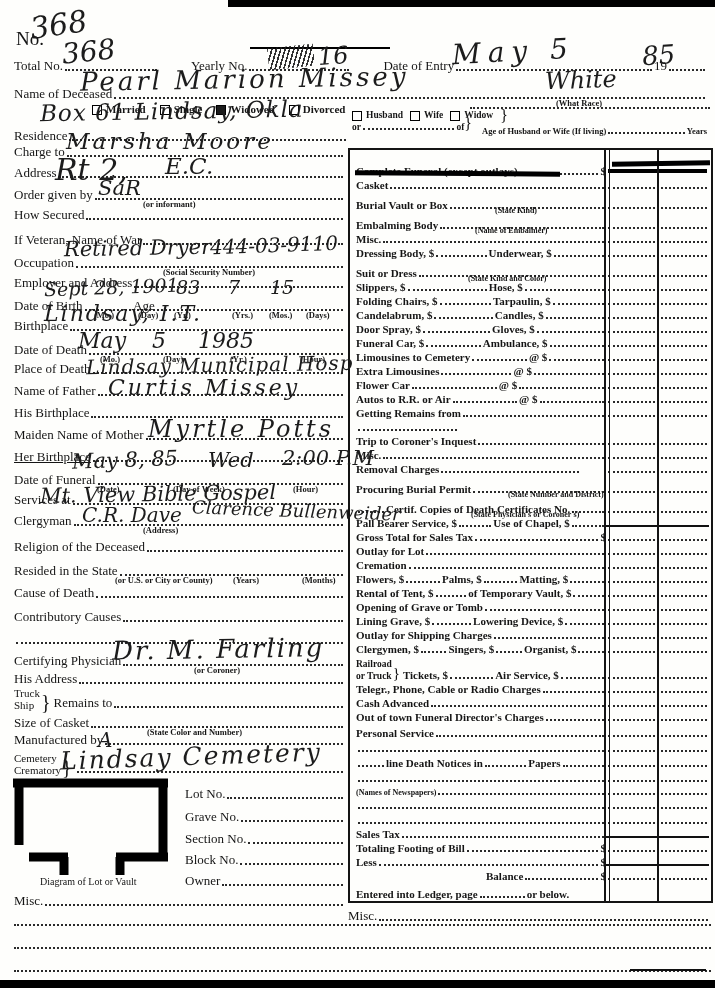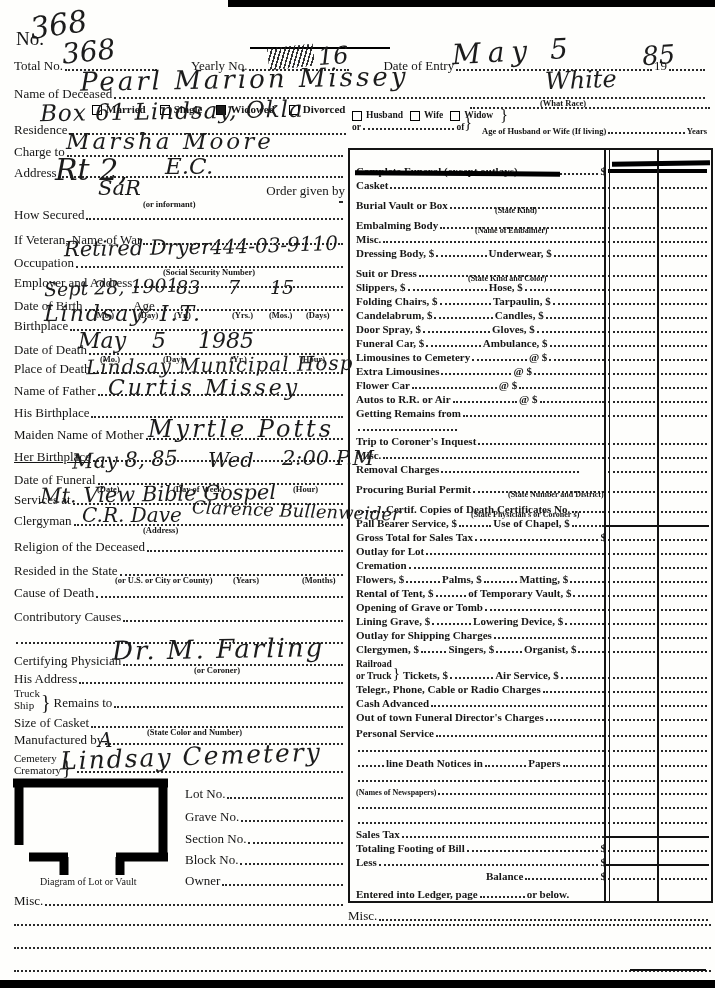--- a/index.html
+++ b/index.html
@@ -84,30 +84,30 @@
     <span class="lbl" style="margin-left:32px;">Date of Entry</span>
     <span class="dots"></span>
     <span class="lbl">19</span>
     <span class="dots" style="flex:0 0 36px;"></span>
   </div>
 
   <div class="flexrow abs" style="left:14px;top:82px;right:8px;height:20px;">
     <span class="lbl">Name of Deceased</span>
     <span class="dots"></span>
   </div>
-  <span class="tiny abs" style="left:540px;top:98px;">(What Race)</span>
+  <span class="tiny abs" style="left:556px;top:98px;">(What Race)</span>
 
   <div class="flexrow abs" style="left:92px;top:103px;gap:14px;align-items:center;">
     <span class="cbl"><span class="cb"></span><span>Married</span></span>
     <span class="cbl"><span class="cb"></span><span>Single</span></span>
     <span class="cbl"><span class="cb checked"></span><span>Widowed</span></span>
     <span class="cbl"><span class="cb"></span><span>Divorced</span></span>
   </div>
 
-  <div class="flexrow abs" style="left:14px;top:118px;width:334px;height:20px;">
+  <div class="flexrow abs" style="left:14px;top:124px;width:334px;height:20px;">
     <span class="lbl">Residence</span>
     <span class="dots"></span>
   </div>
 
   <div class="flexrow abs" style="left:352px;top:108px;gap:7px;align-items:center;">
     <span class="cbl-sm"><span class="cb"></span><span>Husband</span></span>
     <span class="cbl-sm"><span class="cb"></span><span>Wife</span></span>
     <span class="cbl-sm"><span class="cb"></span><span>Widow</span></span>
     <span class="brace">}</span>
   </div>
@@ -126,21 +126,21 @@
 
   <div id="left-fields">
       <div class="lrow" style="height: 22px;">
         <span class="ll">Charge to</span>
         <span class="ldots"></span>
       </div>
       <div class="lrow" style="height: 21px;">
         <span class="ll">Address</span>
         <span class="ldots"></span>
       </div>
-      <div class="lrow" style="height: 22px; flex-direction: column;">
+      <div class="lrow" style="height: 22px;">
         <span class="ll">Order given by</span>
         <span class="ldots"></span>
         <span class="lsub" style="left: 129px;">(or informant)</span>
       </div>
       <div class="lrow" style="height: 20px;">
         <span class="ll">How Secured</span>
         <span class="ldots"></span>
       </div>
       <div class="lrow" style="height: 25px;">
         <span class="ll">If Veteran, Name of War</span>

